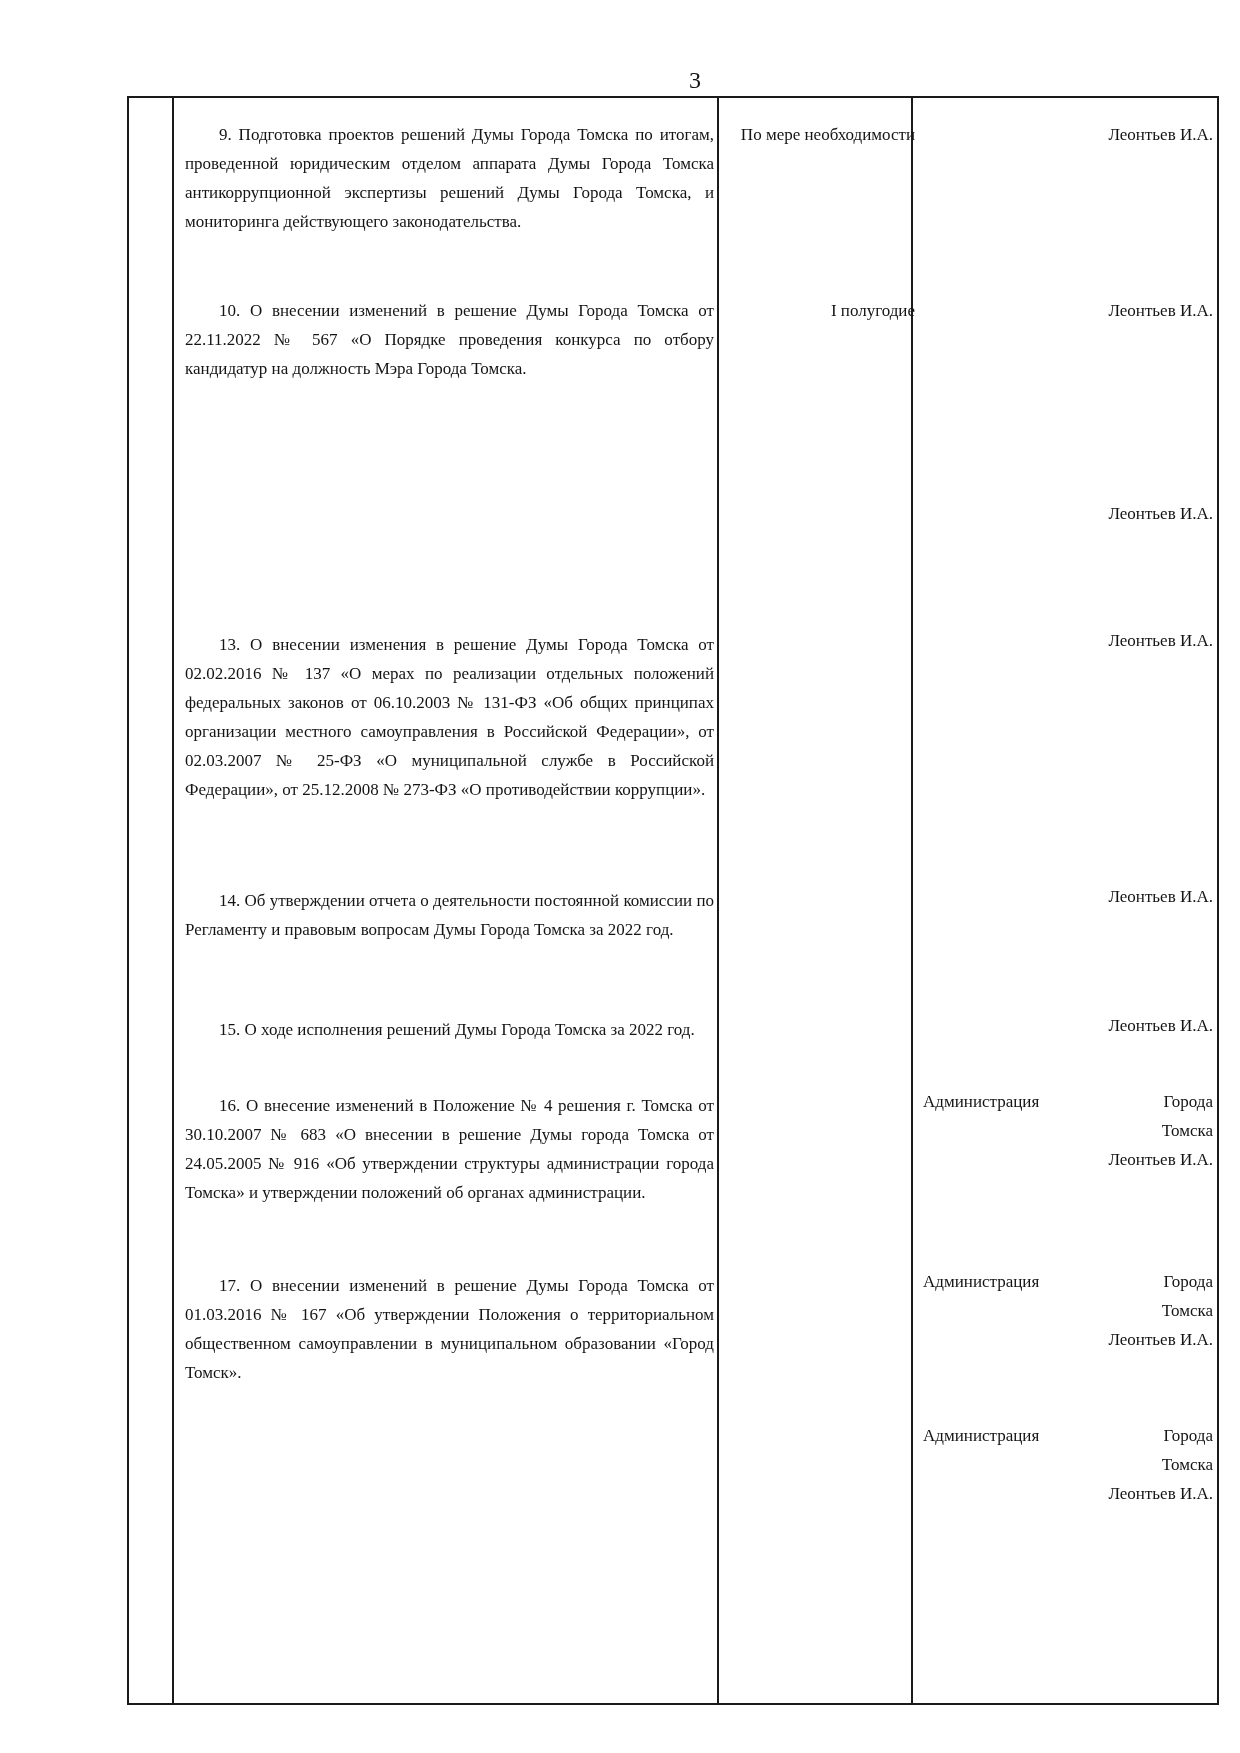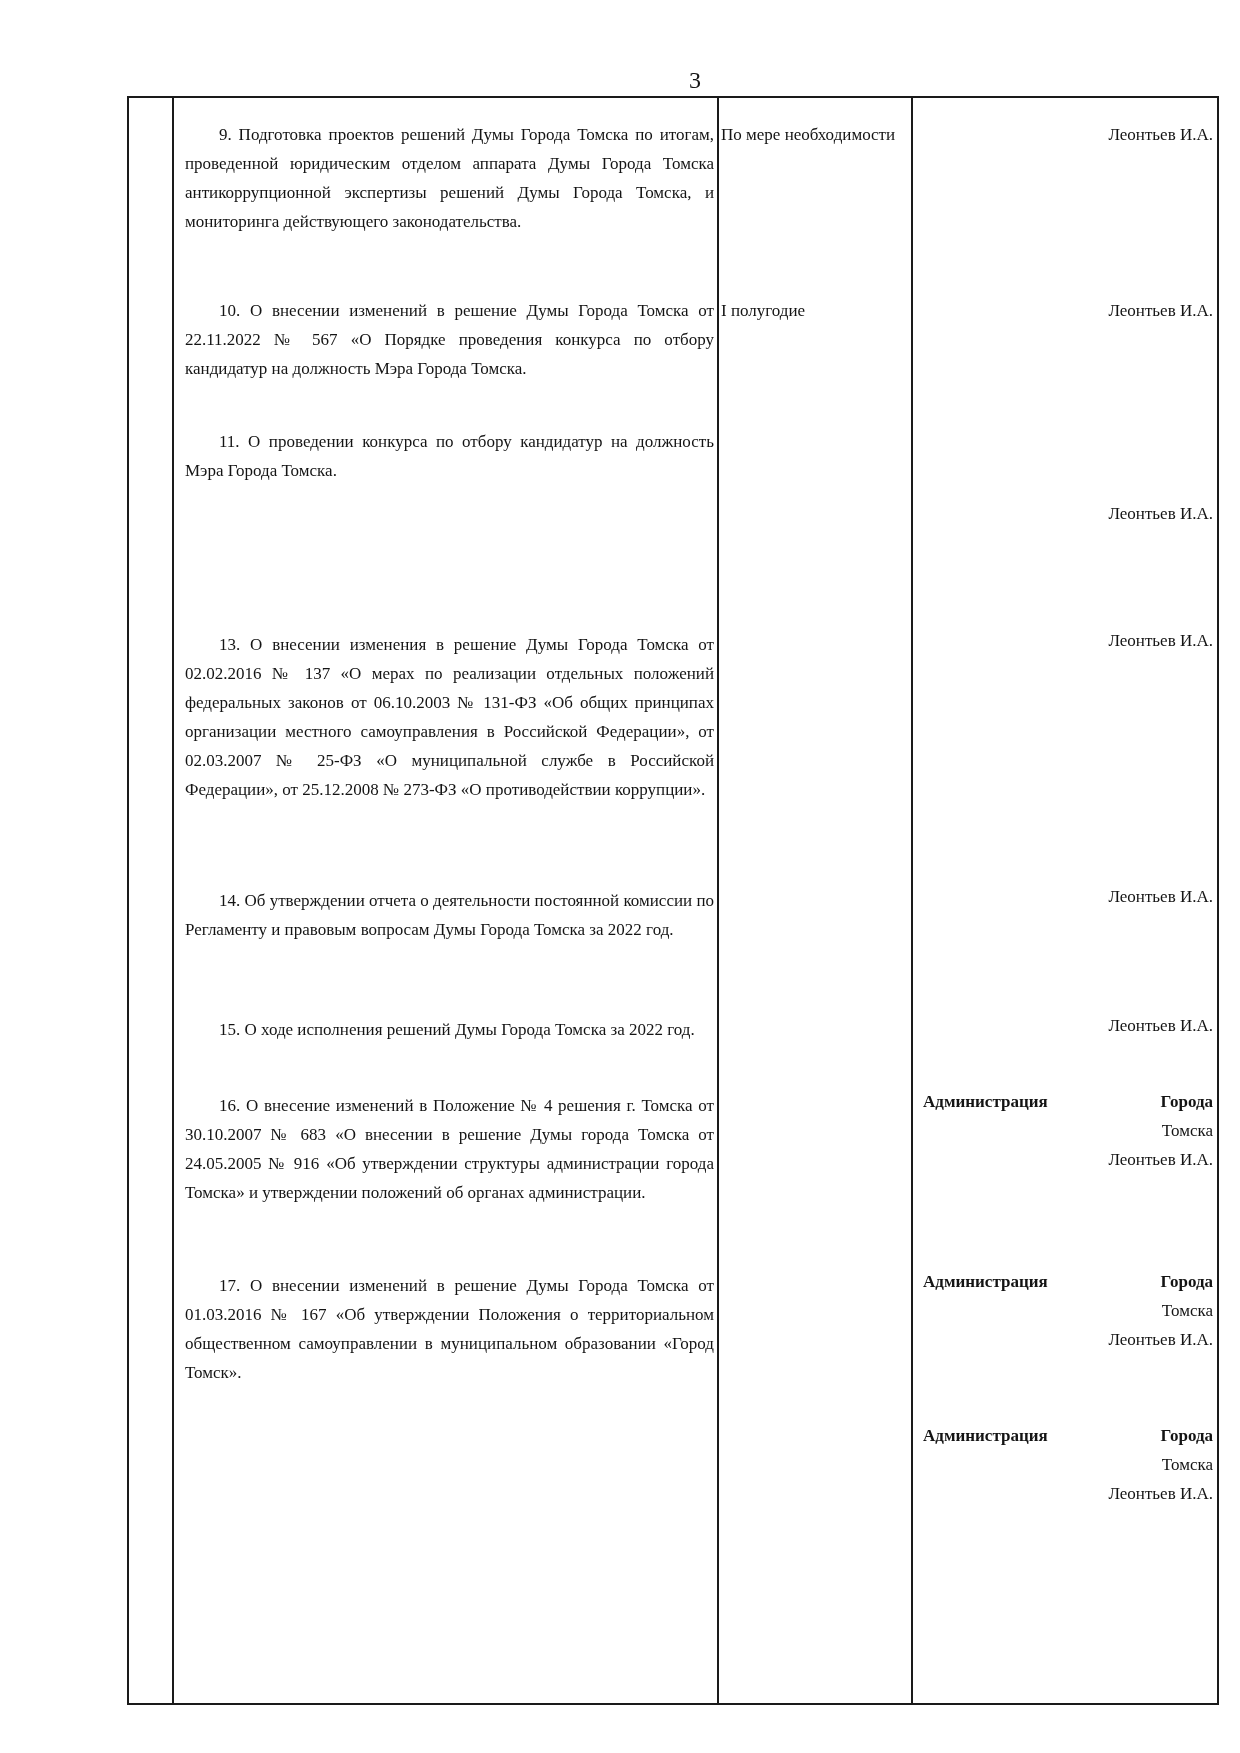--- a/index.html
+++ b/index.html
@@ -52,35 +52,34 @@
       text-align: justify;
       text-align-last: left;
     }
     .text-cell p {
       margin: 0;
       text-indent: 34px;
     }
     .date-cell {
       left: 592px;
       width: 194px;
-      text-align: left;
+      text-align: right;
     }
     .resp-cell {
       left: 794px;
       width: 290px;
     }
     .resp-line {
       display: block;
       text-align: right;
     }
     .resp-just {
       display: flex;
       justify-content: space-between;
       width: 290px;
-      font-weight: bold;
     }
   </style>
 </head>
 <body>
 
 <div class="page-number">3</div>
 
 <div class="doc-table">
   <div class="vline" style="left:43px"></div>
   <div class="vline" style="left:588px"></div>
@@ -95,23 +94,20 @@
   </div>
 
   <div class="cell text-cell" style="top:170px">
     <p>10. О внесении изменений в решение Думы Города Томска от 22.11.2022 № 567 «О Порядке проведения конкурса по отбору кандидатур на должность Мэра Города Томска.</p>
   </div>
   <div class="cell date-cell" style="top:170px">I полугодие</div>
   <div class="cell resp-cell" style="top:170px">
     <span class="resp-line">Леонтьев И.А.</span>
   </div>
 
-  <div class="cell text-cell" style="top:301px">
-    <p>11. О проведении конкурса по отбору кандидатур на должность Мэра Города Томска.</p>
-  </div>
 
   <div class="cell resp-cell" style="top:373px">
     <span class="resp-line">Леонтьев И.А.</span>
   </div>
 
   <div class="cell text-cell" style="top:504px">
     <p>13. О внесении изменения в решение Думы Города Томска от 02.02.2016 № 137 «О мерах по реализации отдельных положений федеральных законов от 06.10.2003 № 131-ФЗ «Об общих принципах организации местного самоуправления в Российской Федерации», от 02.03.2007 № 25-ФЗ «О муниципальной службе в Российской Федерации», от 25.12.2008 № 273-ФЗ «О противодействии коррупции».</p>
   </div>
   <div class="cell resp-cell" style="top:500px">
     <span class="resp-line">Леонтьев И.А.</span>

